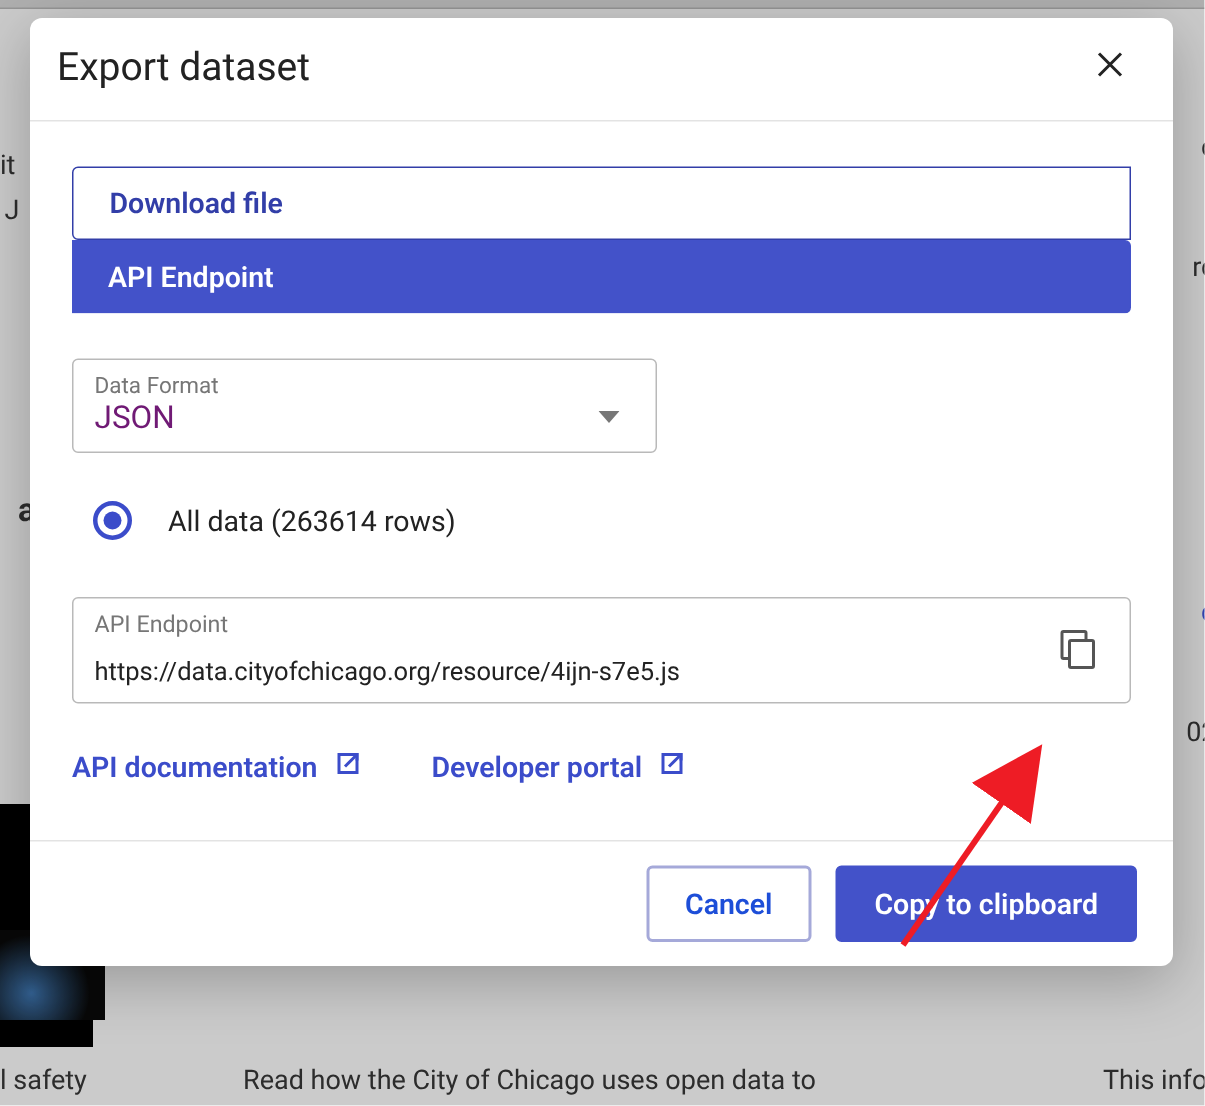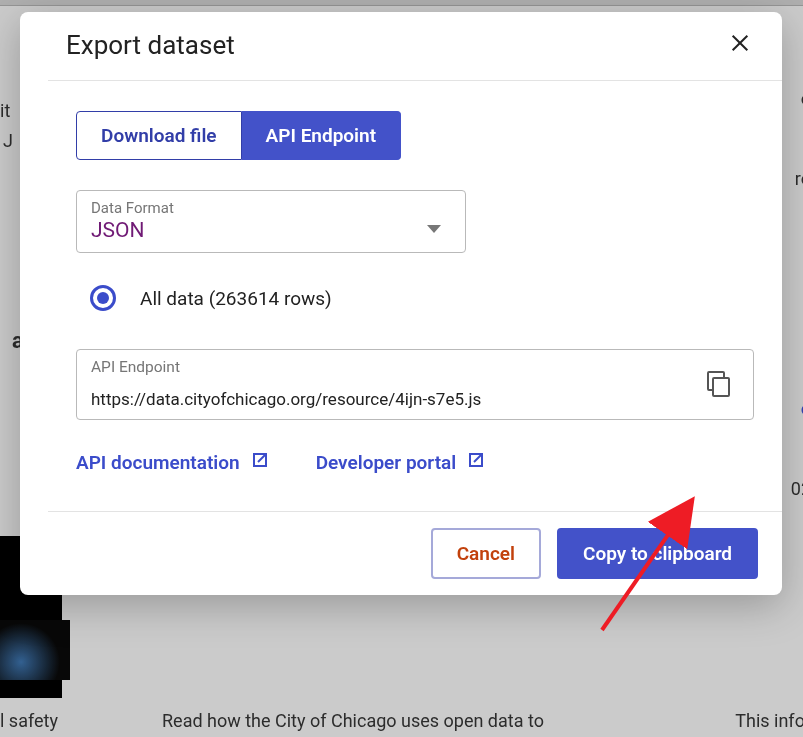--- a/index.html
+++ b/index.html
@@ -32,21 +32,20 @@
   background: rgba(0,0,0,0.12);
 }
 .modal {
   position: absolute;
   top: 12px;
   left: 20px;
   width: 762px;
   background: #fff;
   border-radius: 8px;
   box-shadow: 0 10px 40px rgba(0,0,0,0.25);
-  padding-left: 28px;
 }
 .modal-header {
   display: flex;
   align-items: center;
   justify-content: space-between;
   padding: 18px 28px 20px 18px;
   border-bottom: 1px solid #e3e3e3;
 }
 .modal-title {
   font-size: 26px;
@@ -67,20 +66,21 @@
   padding: 30px 28px 26px 28px;
 }
 .dataset-name {
   font-size: 19px;
   color: #222;
   margin-bottom: 30px;
 }
 .tab-row {
   display: flex;
   margin-bottom: 30px;
+  flex-direction: column;
 }
 .tab {
   padding: 12px 24px;
   font-size: 19px;
   font-weight: 600;
   border: 1.5px solid #323ea8;
   cursor: pointer;
 }
 .tab:first-child { border-radius: 4px 0 0 4px; }
 .tab:last-child { border-radius: 0 4px 4px 0; border-left: none; }
@@ -174,21 +174,21 @@
   gap: 16px;
 }
 .btn {
   font-size: 19px;
   font-weight: 600;
   padding: 12px 24px;
   border-radius: 4px;
   cursor: pointer;
   border: 2px solid;
 }
-.btn-secondary { background: #fff; color: #c2410c; border-color: #a5a9d9; }
+.btn-secondary { background: #fff; color: #1d4ed8; border-color: #a5a9d9; }
 .btn-primary { background: #4352c9; color: #fff; border-color: #4352c9; }
 
 .annotation-arrow {
   position: absolute;
   pointer-events: none;
   top: 490px;
   left: 592px;
 }
 .annotation-arrow svg { overflow: visible; }
 </style>

